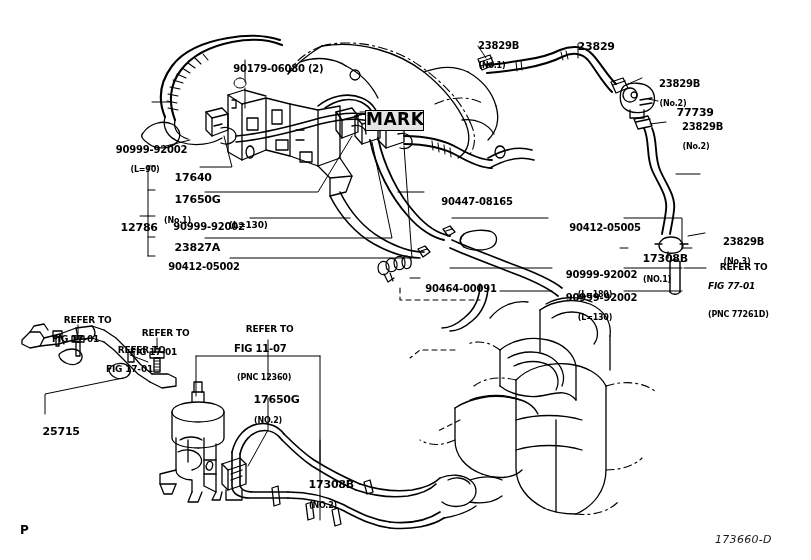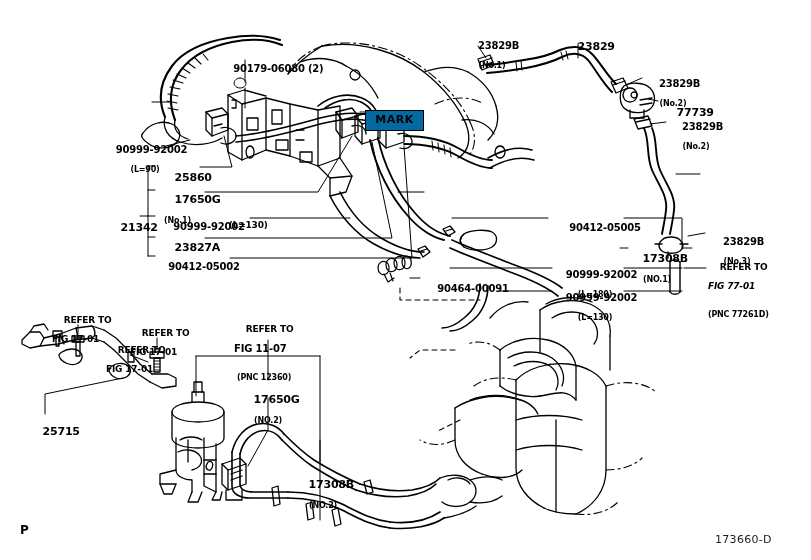--- a/index.html
+++ b/index.html
@@ -37,24 +37,24 @@
   .lbl .sub {
     display: block;
     font-size: 8px;
     font-weight: bold;
     letter-spacing: -0.2px;
   }
   .lbl.ctr { text-align: center; }
   .markbox {
     position: absolute;
     border: 1.6px solid #000;
-    background: #0369a1;
+    background: #e5e5e5;
     font-family: "DejaVu Sans", sans-serif;
     font-weight: bold;
-    font-size: 11px;
+    font-size: 17px;
     text-align: center;
     line-height: 17px;
     letter-spacing: 0.5px;
   }
   .corner {
     position: absolute;
     font-family: "DejaVu Sans", sans-serif;
     font-size: 11px;
     color: #1a1a1a;
     letter-spacing: 0.3px;
@@ -475,30 +475,30 @@
     <span>90179-06080 (2)</span>
   </div>
 
 
   <div class="lbl p10 ctr" style="left:102px; top:134px; width:86px;">
     <span>90999-92002</span>
     <span class="sub">(L=90)</span>
   </div>
 
   <div class="lbl p11" style="left:160px; top:160px;">
-    <span>25860</span>
+    <span>17640</span>
   </div>
 
   <div class="lbl p11" style="left:160px; top:182px;">
     <span>17650G</span>
     <span class="sub" style="margin-left:4px;">(No.1)</span>
   </div>
 
   <div class="lbl p11" style="left:106px; top:210px;">
-    <span>21342</span>
+    <span>12786</span>
   </div>
 
   <div class="lbl p10" style="left:160px; top:211px;">
     <span>90999-92002</span>
   </div>
   <div class="lbl p9" style="left:217px; top:212px;">
     <span>(L=130)</span>
   </div>
 
   <div class="lbl p11" style="left:160px; top:230px;">
@@ -526,41 +526,44 @@
   <div class="lbl p11" style="left:662px; top:95px;">
     <span>77739</span>
   </div>
 
   <div class="lbl p10 ctr" style="left:666px; top:111px; width:60px;">
     <span>23829B</span>
     <span class="sub">(No.2)</span>
   </div>
 
 
+  <div class="lbl p10" style="left:428px; top:186px;">
+    <span>90447-08165</span>
+  </div>
 
   <div class="lbl p10" style="left:556px; top:212px;">
     <span>90412-05005</span>
   </div>
 
   <div class="lbl p10 ctr" style="left:707px; top:226px; width:60px;">
     <span>23829B</span>
     <span class="sub">(No.3)</span>
   </div>
 
   <div class="lbl p11 ctr" style="left:628px; top:241px; width:58px;">
     <span>17308B</span>
     <span class="sub">(NO.1)</span>
   </div>
 
   <div class="lbl p10 ctr" style="left:552px; top:259px; width:86px;">
     <span>90999-92002</span>
     <span class="sub">(L=180)</span>
   </div>
 
-  <div class="lbl p10" style="left:424px; top:273px;">
+  <div class="lbl p10" style="left:412px; top:273px;">
     <span>90464-00091</span>
   </div>
 
   <div class="lbl p10 ctr" style="left:552px; top:282px; width:86px;">
     <span>90999-92002</span>
     <span class="sub">(L=130)</span>
   </div>
 
   <div class="lbl p11" style="left:28px; top:414px;">
     <span>25715</span>
@@ -598,15 +601,15 @@
   </div>
 
   <div class="lbl p9" style="left:708px; top:254px;">
     <span>REFER TO</span>
     <span class="sub" style="font-size:9px;font-style:italic;">FIG 77-01</span>
     <span class="sub" style="font-size:8px;">(PNC 77261D)</span>
   </div>
 
   <div class="pmark" style="left:20px; top:523px;">P</div>
 
-  <div class="corner" style="left:715px; top:533px;">173660-D</div>
+  <div class="corner" style="left:715px; top:533px;font-style:italic;">173660-D</div>
 
 </div>
 
 </body></html>

